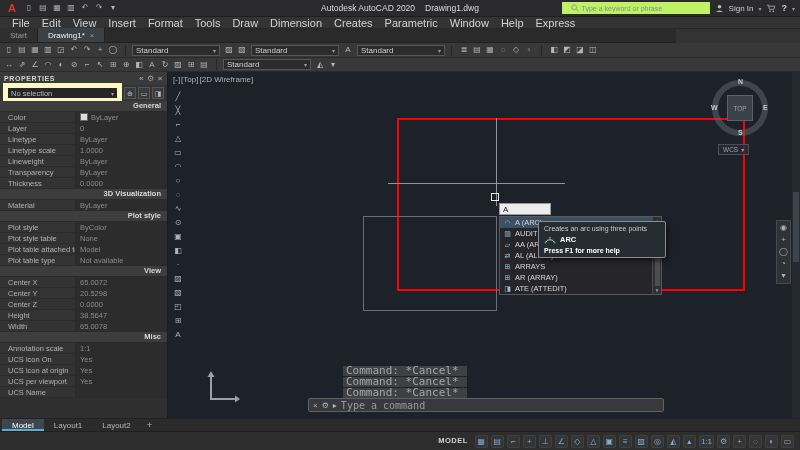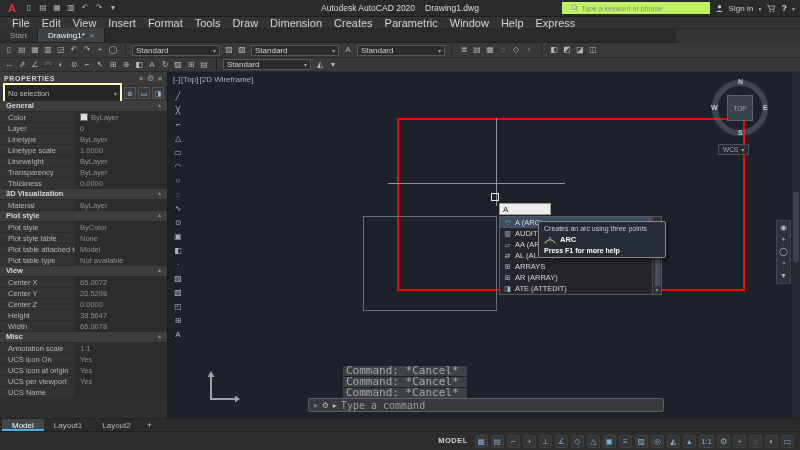--- a/index.html
+++ b/index.html
@@ -47,27 +47,27 @@
            color:#cfcfcf; font-size:8px; padding:0 3px; gap:3px; }
   .combo .lbl { flex:1; white-space:nowrap; overflow:hidden; }
 
   
   .props { position:absolute; top:72px; left:0; width:168px; bottom:32px; background:#2f2f2f;
            border-right:1px solid #1c1c1c; display:flex; flex-direction:column; overflow:hidden; }
   .props-header { height:13px; display:flex; align-items:center; gap:4px; padding:0 4px; background:#3a3a3a;
                   color:#d2d2d2; font-size:7px; letter-spacing:.6px; font-weight:bold; }
   .props-header .hicons { margin-left:auto; display:flex; gap:3px; color:#9a9a9a; font-size:8px; }
   .props-selector { height:16px; display:flex; align-items:center; gap:2px; padding:2px 3px; background:#343434; }
-  .sel-combo { flex:1; height:20px; background:#262626; border:2px solid #fef9c3; color:#b8b8b8; font-size:7.5px;
+  .sel-combo { flex:1; height:20px; background:#262626; border:5px solid #fef9c3; color:#b8b8b8; font-size:7.5px;
                display:flex; align-items:center; padding:0 3px; gap:3px; }
   .sel-combo .lbl { flex:1; }
   .mini-btn { width:12px; height:12px; line-height:11px; text-align:center; background:#3a3a3a; border:1px solid #555;
               color:#9fc3e0; font-size:7px; }
   .psec-h { height:11px; background:#3d3d3d; color:#d8d8d8; font-size:7.5px; font-weight:bold;
-            display:flex; align-items:flex-start; padding:0 6px; border-bottom:1px solid #2a2a2a; }
+            display:flex; align-items:flex-end; padding:0 6px; border-bottom:1px solid #2a2a2a;flex-direction:column; }
   .psec-h .arr { margin-left:auto; color:#8a8a8a; font-size:6px; }
   .prow { height:11px; display:flex; border-bottom:1px solid #2b2b2b; font-size:7.5px; }
   .pk { width:76px; background:#333; color:#b2b2b2; display:flex; align-items:center; padding-left:8px;
         border-right:1px solid #2b2b2b; white-space:nowrap; overflow:hidden; }
   .pv { flex:1; background:#2c2c2c; color:#8c8c8c; display:flex; align-items:center; padding-left:4px;
         white-space:nowrap; overflow:hidden;text-align:right; }
   #sec-general .prow:first-child .pv::before { content:""; width:6px; height:6px; background:#dcdcdc;
         border:1px solid #666; margin-right:3px; display:inline-block; }
 
   

